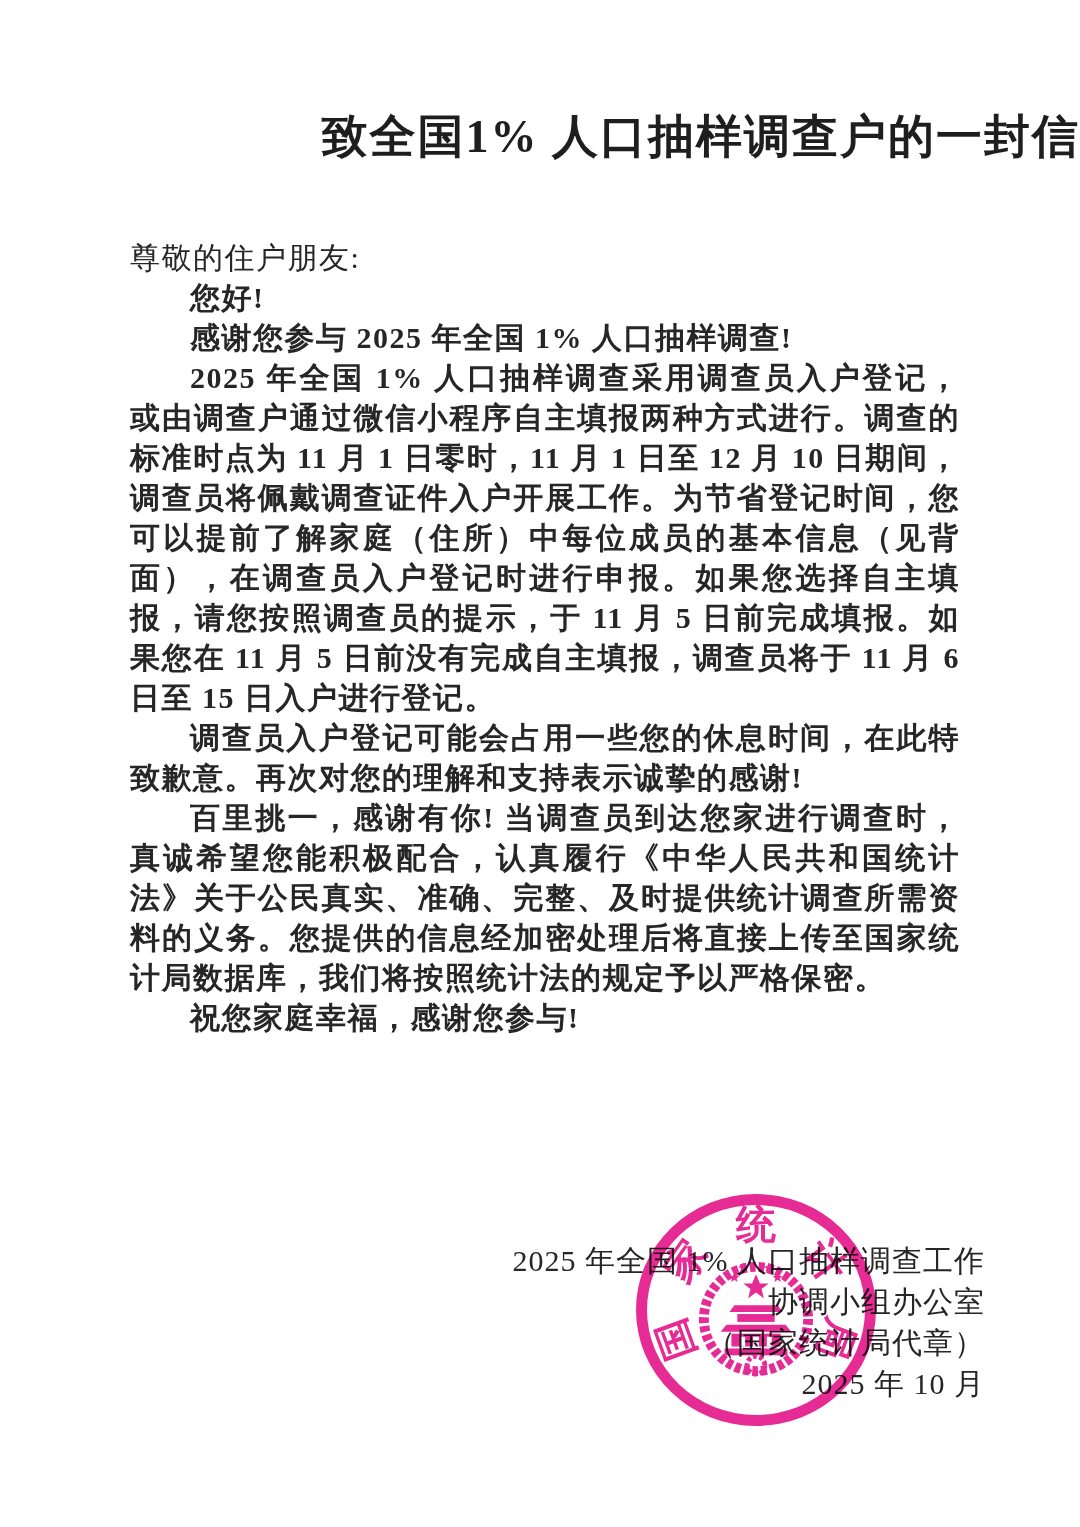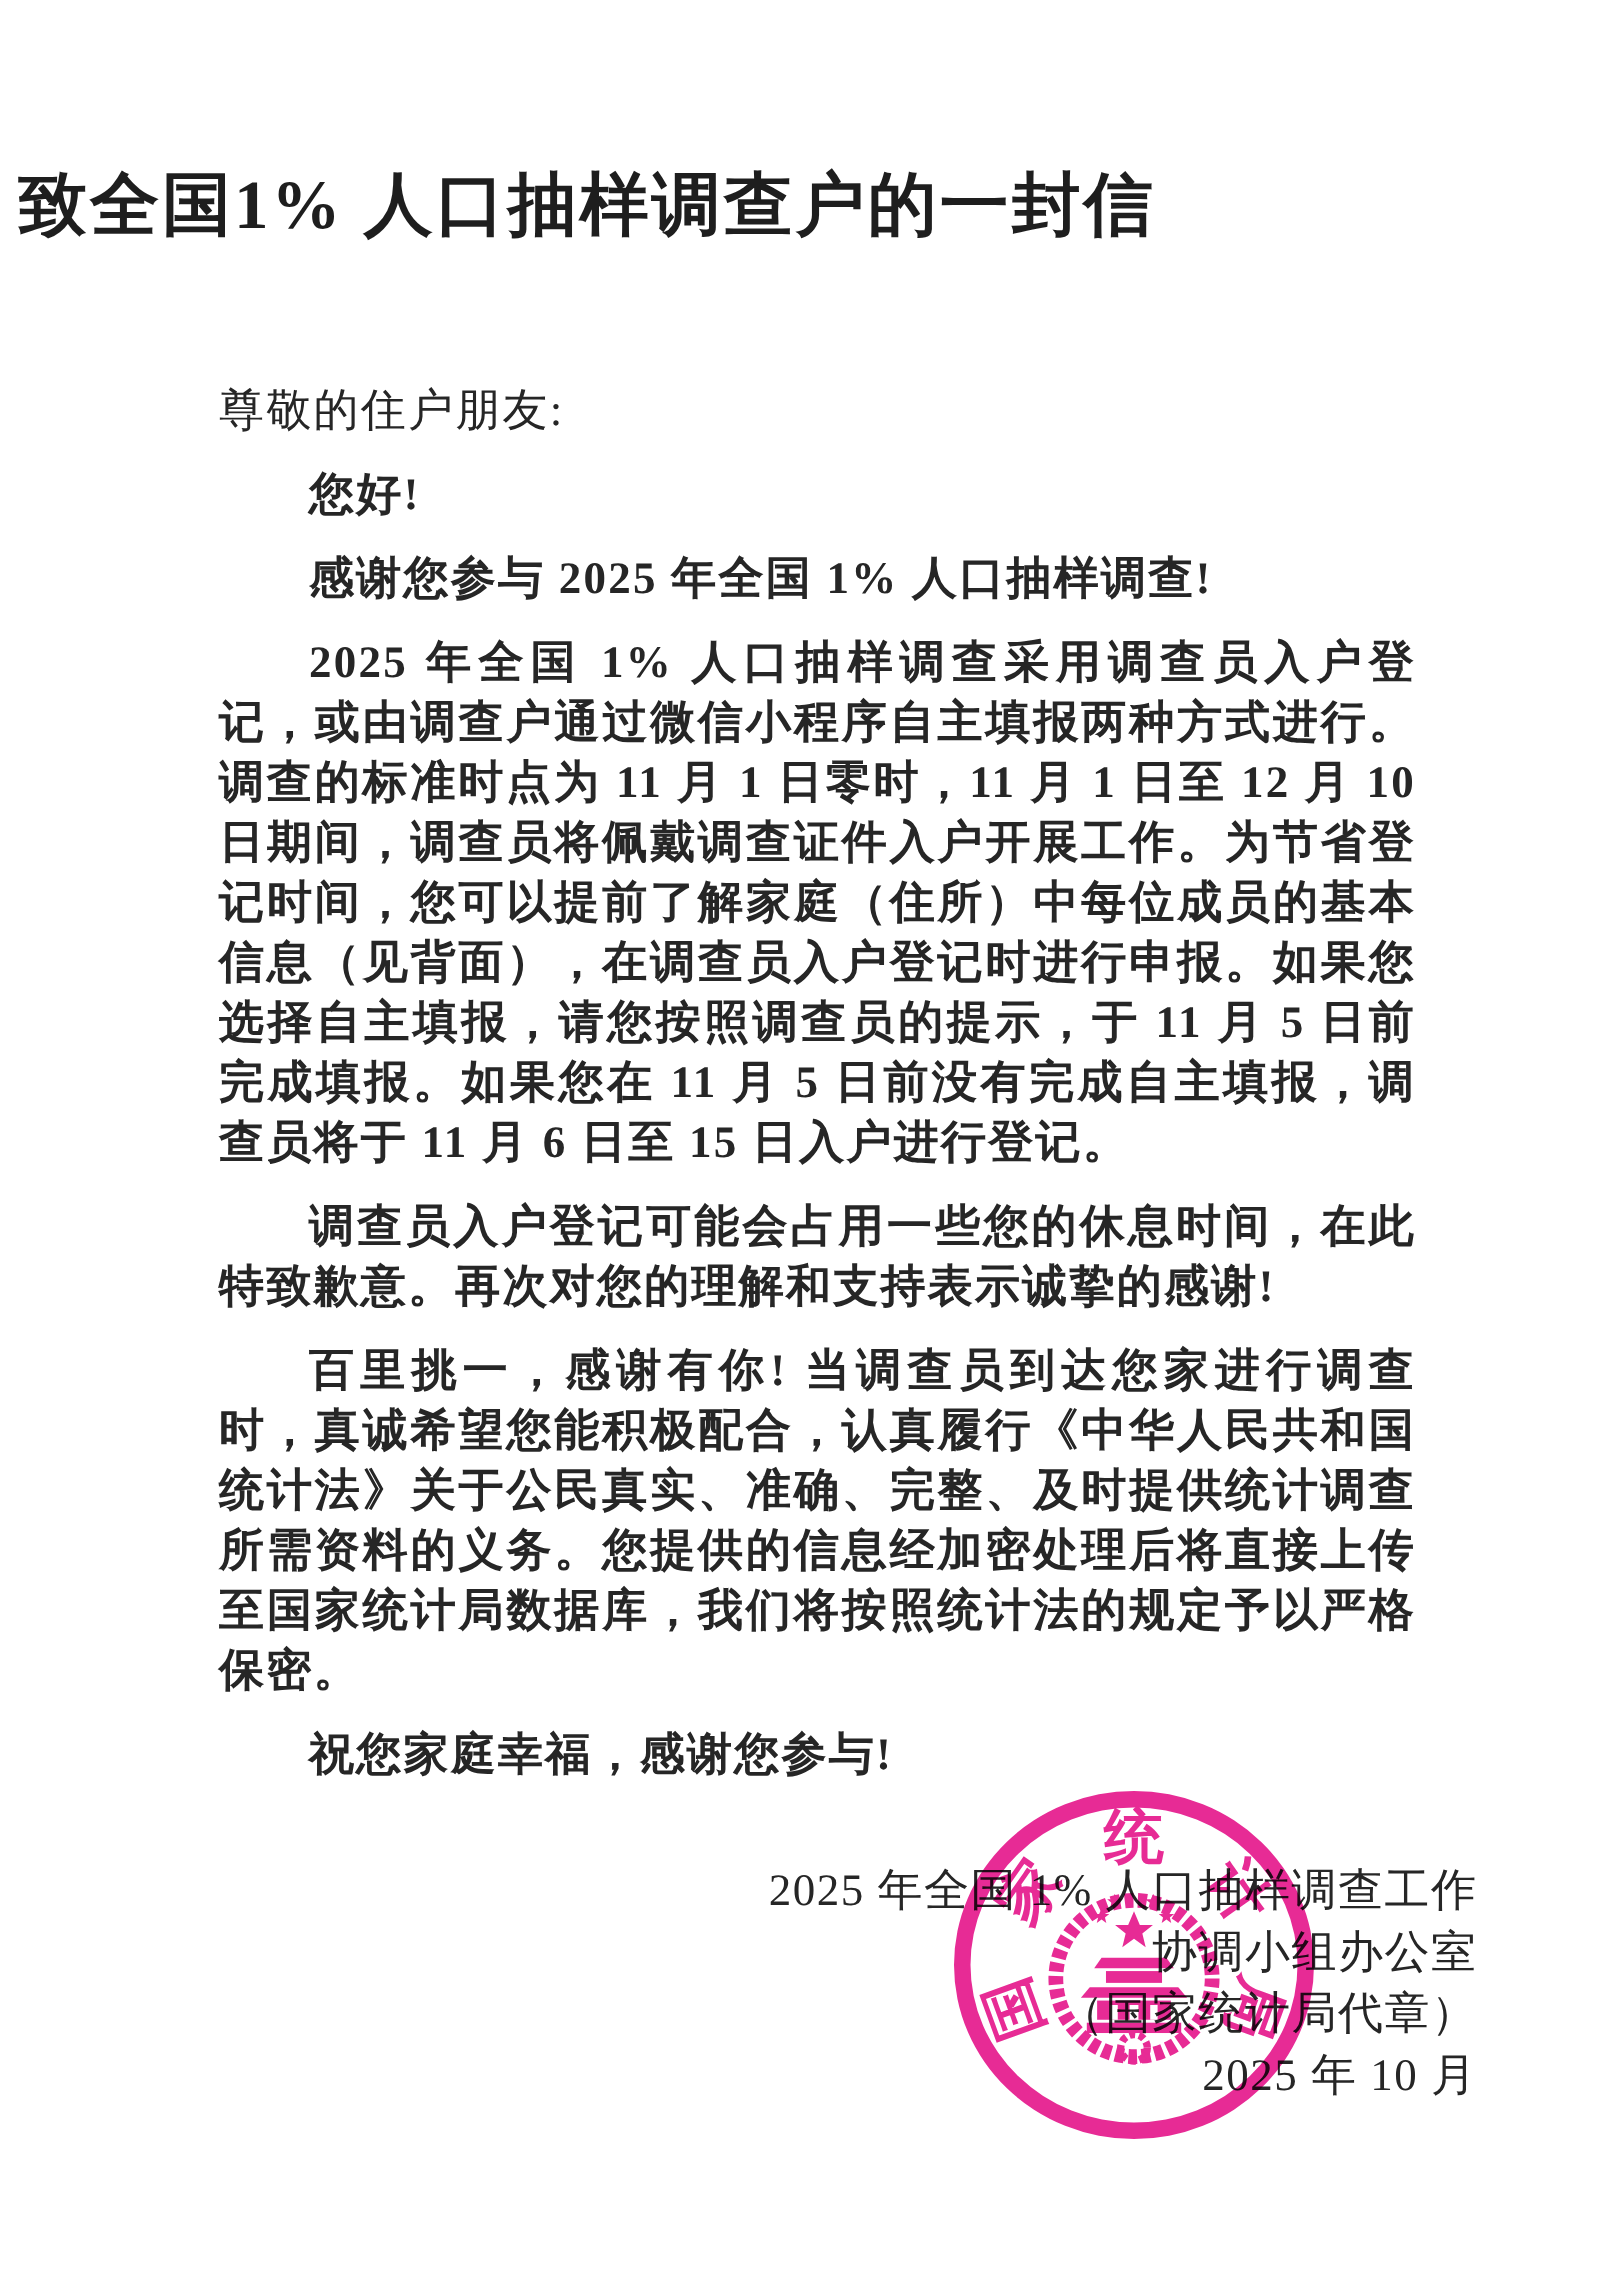--- a/index.html
+++ b/index.html
@@ -12,42 +12,42 @@
     width: 1080px;
     height: 1527px;
     background: #ffffff;
     overflow: hidden;
     font-family: "Liberation Serif", "DejaVu Serif", serif;
     color: #262626;
   }
   .title {
     position: absolute;
     top: 106px;
-    left: 12px;
+    left: 0;
     right: 0;
     margin: 0;
-    text-align: left;
+    text-align: right;
     font-size: 46px;
     font-weight: 700;
     letter-spacing: 2px;
     color: #1e1e1e;
   }
   .letter-body {
     position: absolute;
     top: 238px;
     left: 130px;
     width: 830px;
     font-size: 30px;
     line-height: 40px;
     letter-spacing: 1.5px;
     text-align: justify;
     text-align-last: left;
   }
   .letter-body p {
-    margin: 16px;
+    margin: 0;
   }
   .indent {
     text-indent: 2em;
     font-weight: bold;
   }
   .signature {
     position: absolute;
     top: 1240px;
     left: 505px;
     width: 480px;

